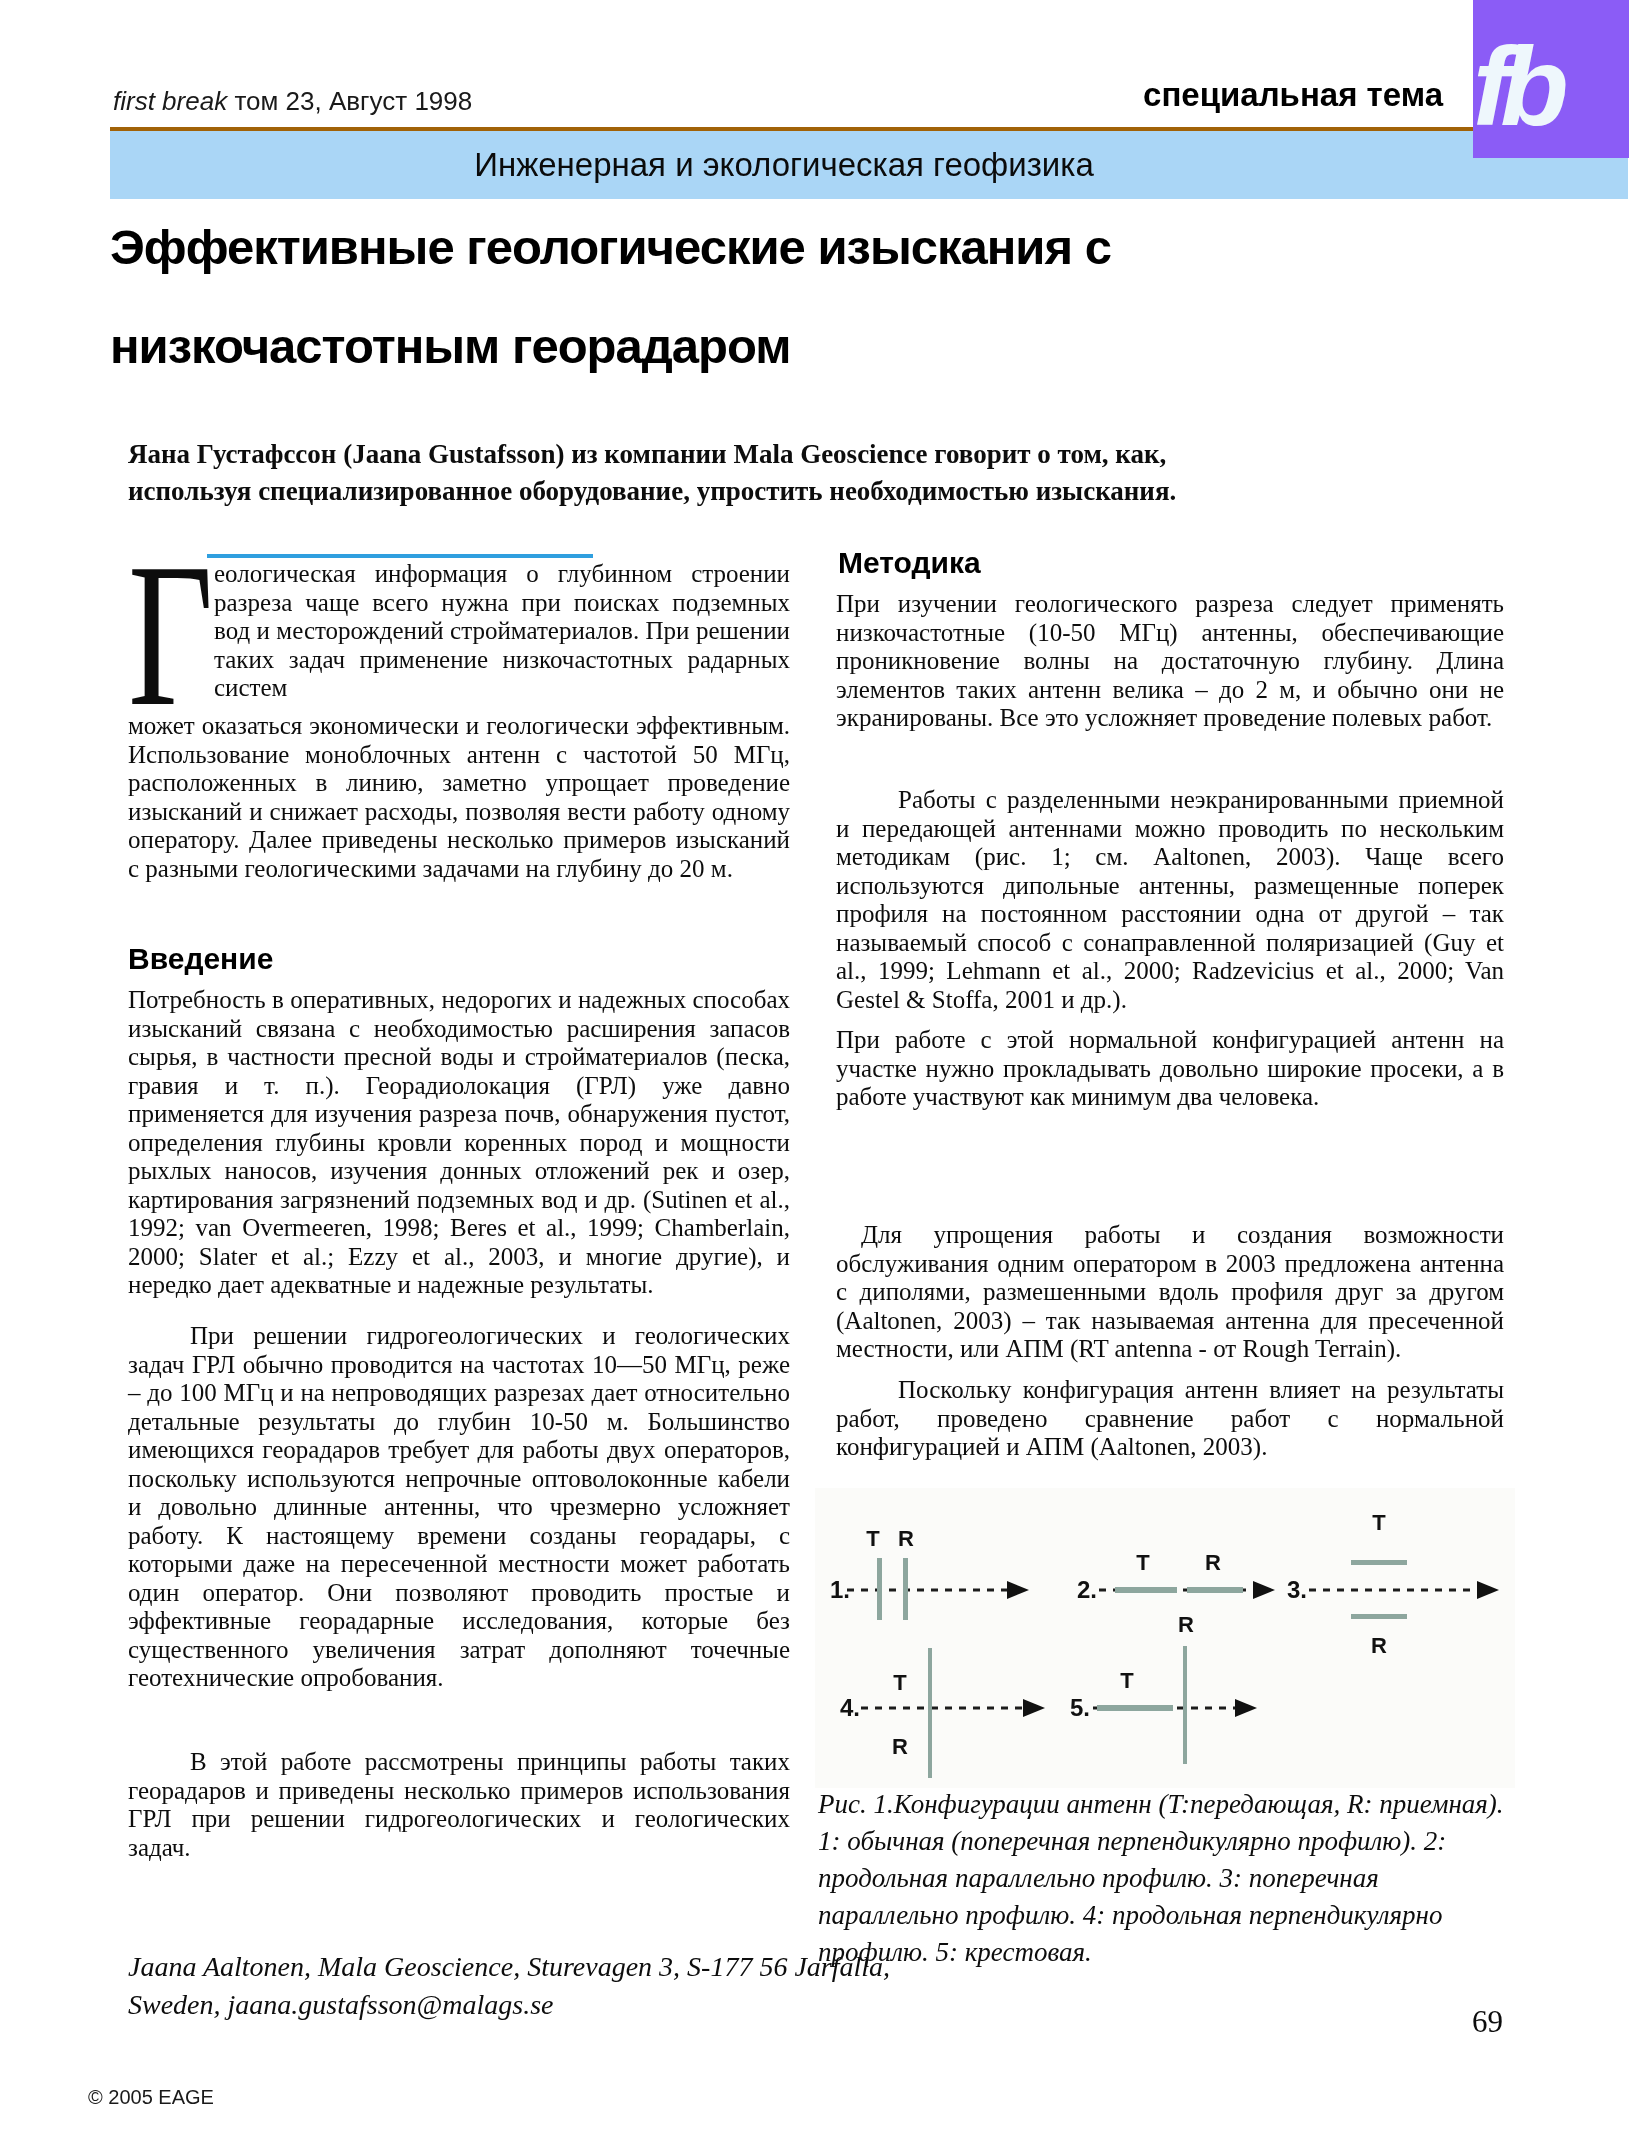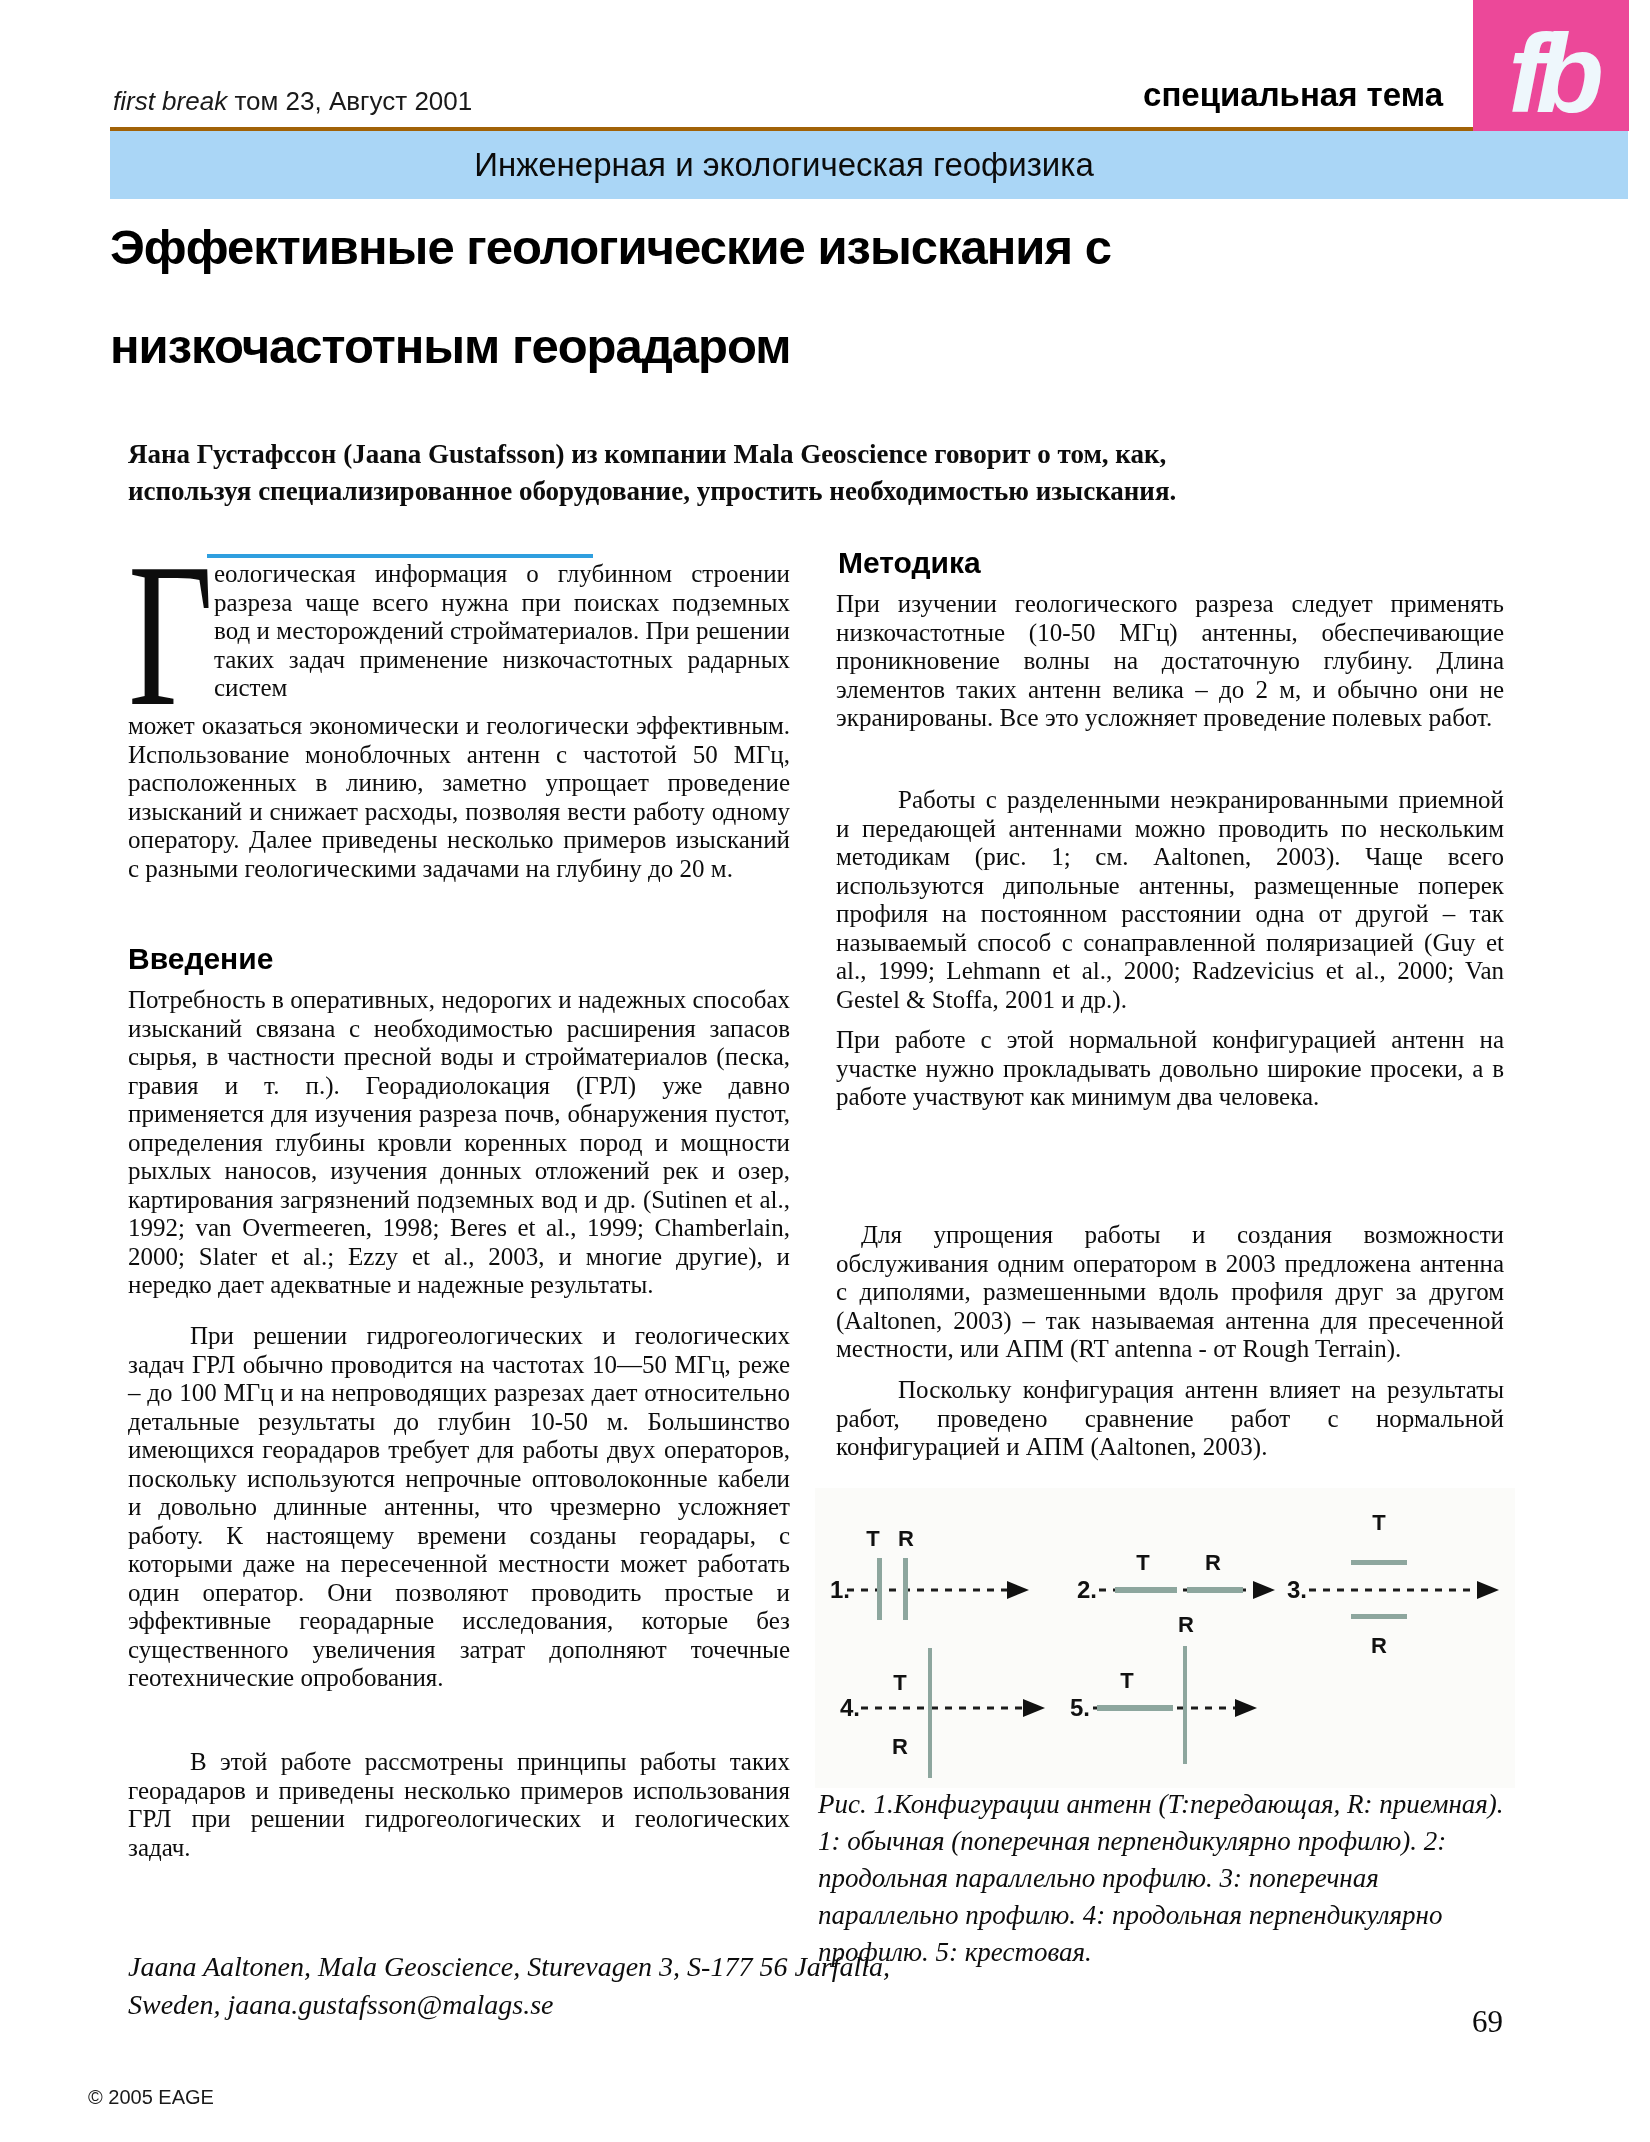--- a/index.html
+++ b/index.html
@@ -7,22 +7,22 @@
     position:relative;width:1650px;height:2142px;margin:0 auto;
     background:#ffffff;color:#0d0d0d;overflow:hidden;
     font-family:"Liberation Serif",serif;
   }
   .abs{position:absolute;}
   .sans{font-family:"Liberation Sans",sans-serif;}
   .journal-line{left:113px;top:86px;font-size:26px;color:#1a1a1a;}
   .journal-name{font-style:italic;}
   .section-label{right:207px;top:76px;font-size:33px;font-weight:bold;color:#000;}
   .logo-box{
-    left:1473px;top:0;width:156px;height:131px;background:#ec4899;
-    display:flex;align-items:center;justify-content:center;z-index:3;
+    left:1473px;top:0;width:156px;height:158px;background:#8b5cf6;
+    display:flex;align-items:center;z-index:3;
   }
   .logo-text{
     font-family:"Liberation Sans",sans-serif;font-style:italic;font-weight:bold;
     font-size:112px;color:#eef7fc;letter-spacing:-10px;line-height:1;
     transform:translateY(8px);
   }
   .banner{
     left:110px;top:127px;width:1518px;height:72px;background:#aad6f6;
     border-top:4px solid #a16207;box-sizing:border-box;
     display:flex;align-items:center;justify-content:center;
@@ -55,21 +55,21 @@
   svg .bar{fill:#8da69e;}
   svg .head{fill:#111;}
 </style>
 </head>
 <body>
 
 <div class="page">
 
   <div class="abs journal-line sans">
     <span class="journal-name">first break</span>
-    <span>том 23, Август 2001</span>
+    <span>том 23, Август 1998</span>
   </div>
   <div class="abs section-label sans">специальная тема</div>
   <div class="abs logo-box">
     <span class="logo-text">fb</span>
   </div>
   <div class="abs banner sans">Инженерная и экологическая геофизика</div>
 
   <div class="abs title-ru sans">
     <div>Эффективные геологические изыскания с</div>
     <div>низкочастотным георадаром</div>

